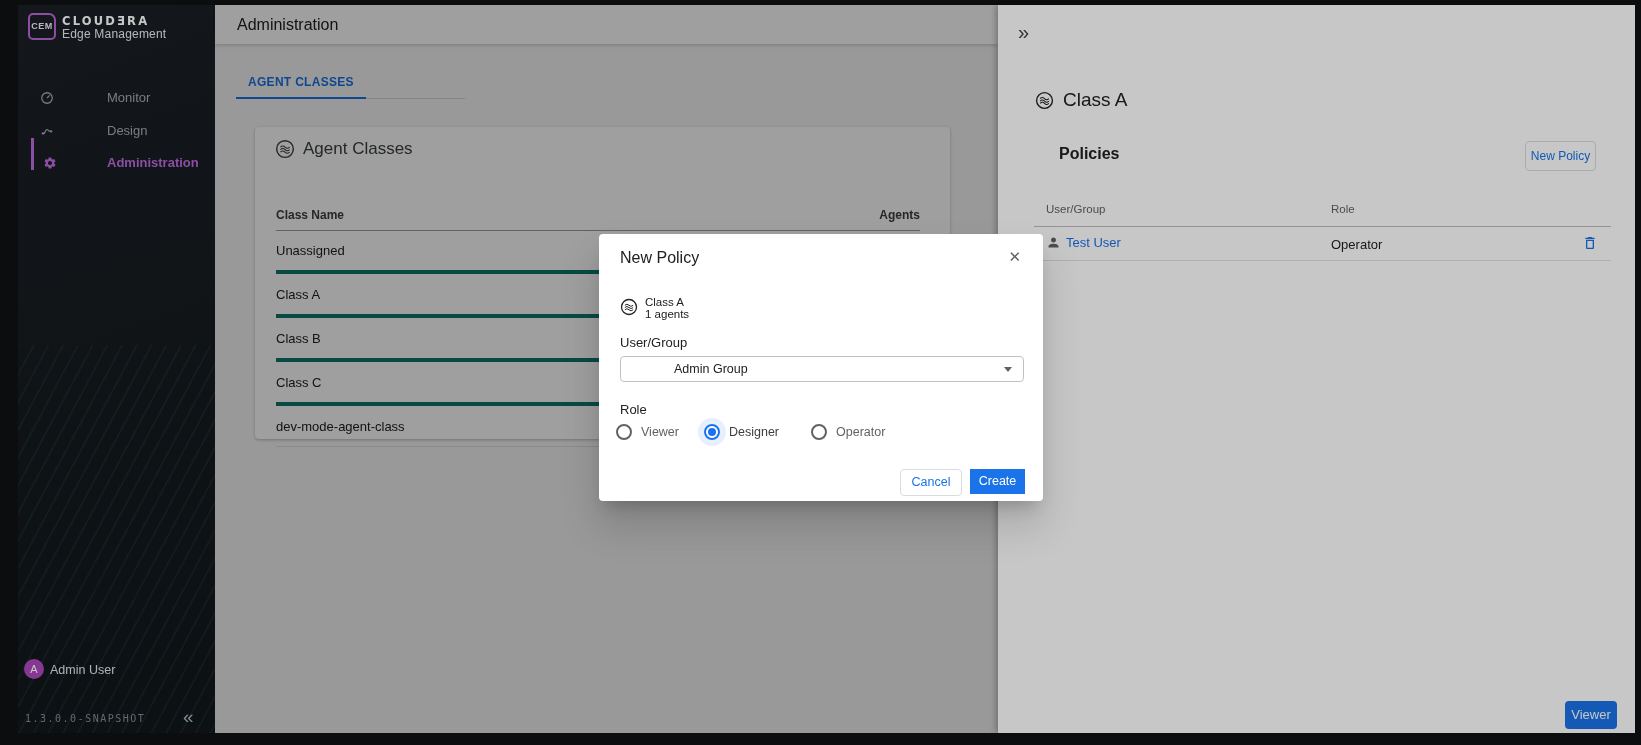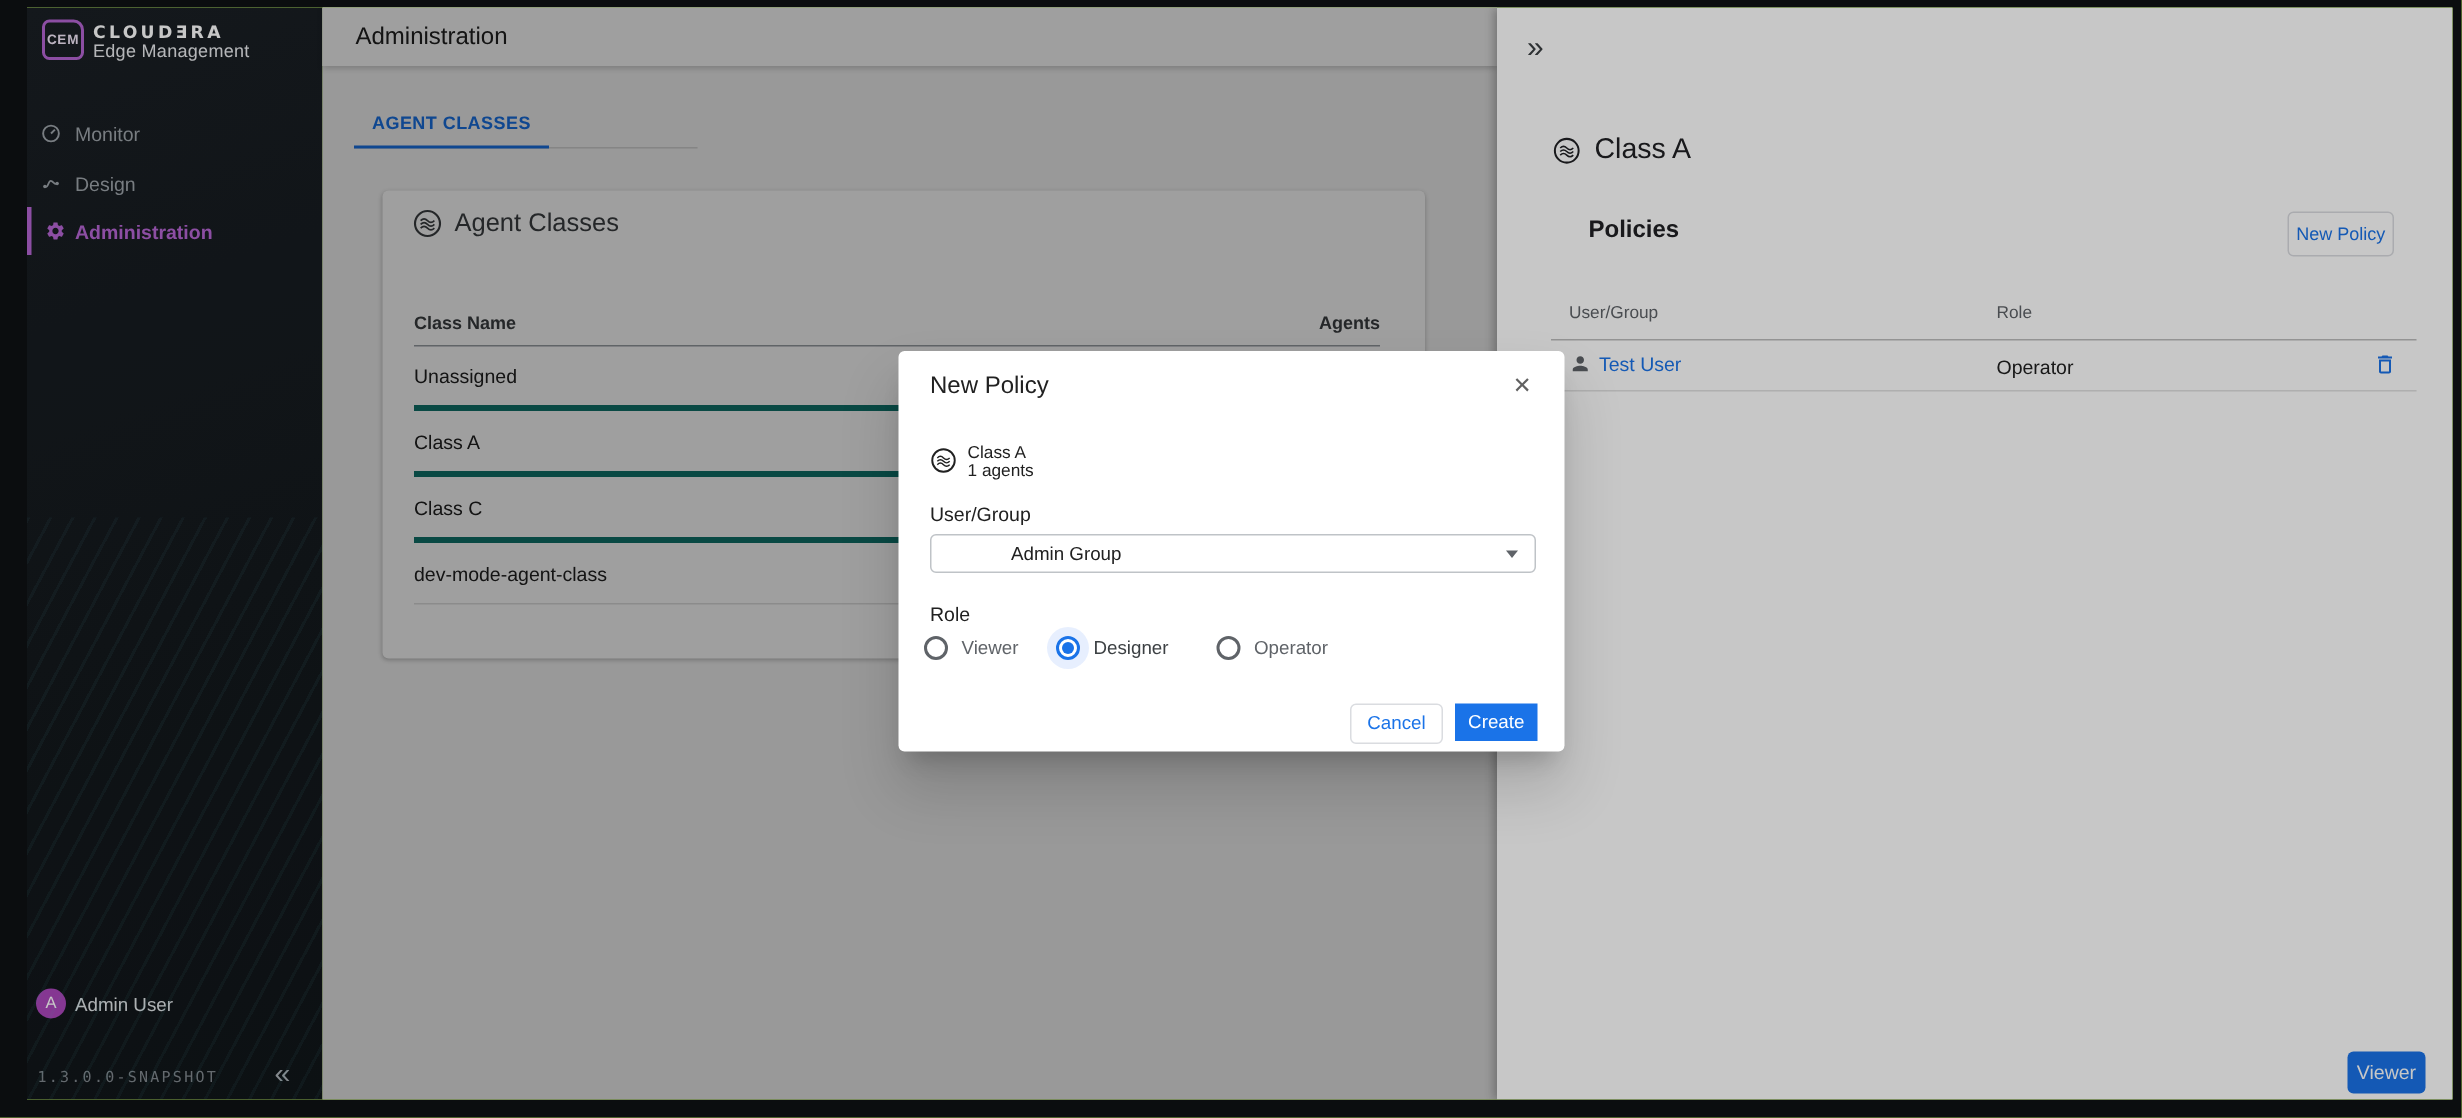--- a/index.html
+++ b/index.html
@@ -2,33 +2,33 @@
 <html><head>
 <meta charset="utf-8">
 <style>
   html,body{margin:0;padding:0;}
   body{
     width:1641px;height:745px;overflow:hidden;position:relative;
     background:#0b0d0f;
     font-family:"Liberation Sans",sans-serif;
     -webkit-font-smoothing:antialiased;
   }
-  .app{position:absolute;left:18px;top:5px;width:1617px;height:728px;background:#bef264;overflow:hidden;}
+  .app{position:absolute;left:18px;top:5px;width:1617px;height:728px;background:#15803d;overflow:hidden;}
 
   
   .sidebar{position:absolute;left:0;top:0;width:197px;height:100%;
     background:linear-gradient(160deg,#1a1f24 0%,#14191d 55%,#101619 100%);z-index:1;overflow:hidden;}
   .sidebar::after{content:"";position:absolute;left:0;right:0;top:340px;bottom:0;
     background:repeating-linear-gradient(118deg,rgba(90,180,190,0.07) 0 2px,transparent 2px 13px);
     pointer-events:none;}
   .logo-badge{position:absolute;left:10px;top:8px;width:24px;height:23px;border:2px solid #b465d1;border-radius:5px 7px 5px 5px;
     color:#f1e6f7;font-size:9px;font-weight:bold;text-align:center;line-height:23px;letter-spacing:.5px;}
   .brand{position:absolute;left:44px;top:9px;color:#fff;font-size:11.5px;font-weight:bold;letter-spacing:2.2px;font-family:"DejaVu Sans",sans-serif;}
   .product{position:absolute;left:44px;top:22px;color:#e8eaed;font-size:12px;letter-spacing:.2px;}
-  .nav-item{position:absolute;left:0;width:197px;height:32px;display:flex;align-items:center;color:#9aa0a6;font-size:13px;}
+  .nav-item{position:absolute;left:13px;width:197px;height:32px;display:flex;align-items:flex-end;color:#9aa0a6;font-size:13px;gap:44px;}
   .nav-item .nicon{width:14px;height:14px;margin-left:9px;margin-right:9px;flex:0 0 auto;}
   .nav-item.active{color:#b465d1;border-left:3px solid #b465d1;}
   .nav-item.active .nlabel{margin-left:-3px;font-weight:bold;}
   .avatar{position:absolute;left:6px;top:654px;width:20px;height:20px;border-radius:50%;background:#ab47bc;color:#fff;
     font-size:11px;text-align:center;line-height:20px;}
   .user-name{position:absolute;left:32px;top:658px;color:#dfe3e6;font-size:12.5px;}
   .version{position:absolute;left:7px;top:708px;color:#80878d;font-size:10px;letter-spacing:1.5px;font-family:"DejaVu Sans Mono",monospace;}
   .collapse-left{position:absolute;left:165px;top:701px;color:#aab0b5;font-size:19px;}
 
   
@@ -168,20 +168,24 @@
       <div class="tbody">
         <div class="trow">
           <span>Unassigned</span>
           <span>0</span>
         </div>
         <div class="trow">
           <span>Class A</span>
           <span></span>
         </div>
         <div class="trow">
+          <span>Class B</span>
+          <span></span>
+        </div>
+        <div class="trow">
           <span>Class C</span>
           <span></span>
         </div>
         <div class="trow">
           <span>dev-mode-agent-class</span>
           <span></span>
         </div>
       </div>
     </div>
   </div>

